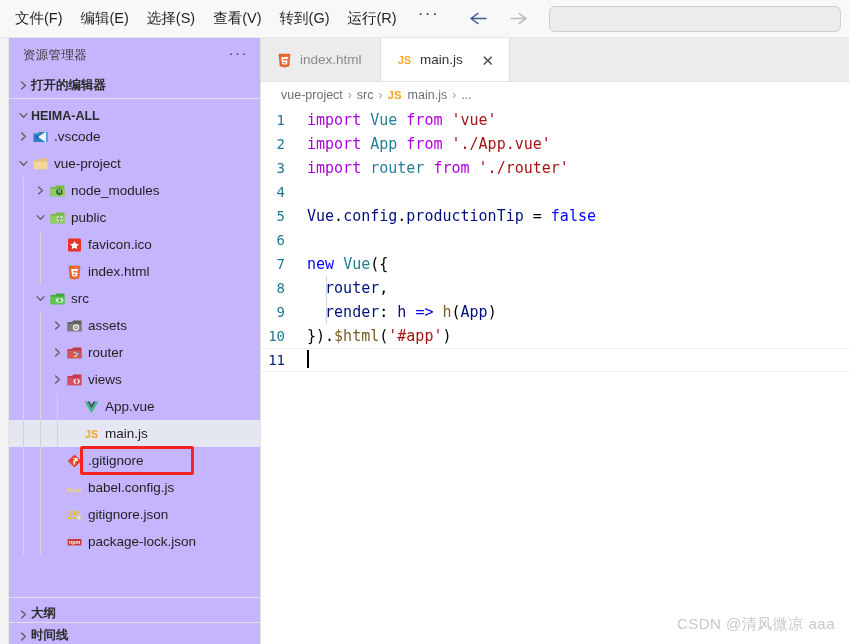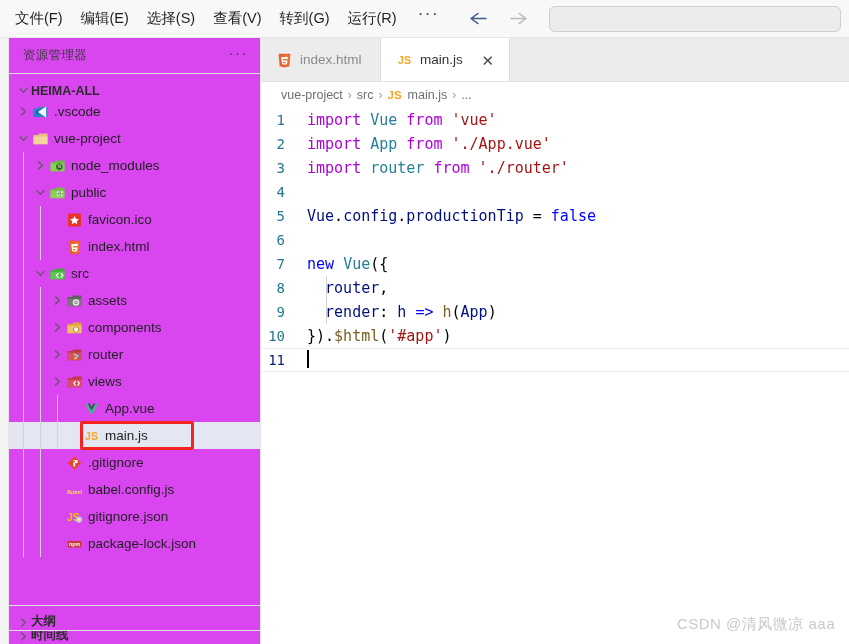--- a/index.html
+++ b/index.html
@@ -86,21 +86,21 @@
     flex: 1;
     display: flex;
     min-height: 0;
     position: relative;
   }
 
   
   .sidebar {
     width: 261px;
     min-width: 261px;
-    background: #d946ef;
+    background: #c4b5fd;
     border-right: 1px solid #e0e0e0;
     display: flex;
     flex-direction: column;
     position: relative;
     overflow: hidden;
   }
   .sb-gutter {
     position: absolute;
     left: 0; top: 0; bottom: 0;
     width: 9px;
@@ -388,20 +388,28 @@
 
     <div class="sidebar">
       <div class="sb-gutter"></div>
 
       <div class="sb-inner">
         <div class="sb-title-row">
           <span class="sb-title">资源管理器</span>
           <span class="sb-dots">···</span>
         </div>
 
+        <div class="section-header">
+          <span class="twisty">
+            <svg width="11" height="11" viewBox="0 0 11 11">
+                <path d="M3.6 2 L7.4 5.5 L3.6 9" stroke="#5a5a5a" stroke-width="1.25" fill="none" stroke-linecap="round" stroke-linejoin="round"></path>
+              </svg>
+          </span>
+          <span>打开的编辑器</span>
+        </div>
 
         <div class="section-header bordered">
           <span class="twisty">
             <svg width="11" height="11" viewBox="0 0 11 11">
                 <path d="M2 3.6 L5.5 7.4 L9 3.6" stroke="#5a5a5a" stroke-width="1.25" fill="none" stroke-linecap="round" stroke-linejoin="round"></path>
               </svg>
           </span>
           <span>HEIMA-ALL</span>
         </div>
 
@@ -540,38 +548,20 @@
               <span class="indent-guide" style="left: 14px;"></span>
               <span class="indent-guide" style="left: 31px;"></span>
               <span style="display: inline-block; width: 40px; min-width: 40px;"></span>
               <span class="twisty">
                 <svg width="11" height="11" viewBox="0 0 11 11">
                   <path d="M3.6 2 L7.4 5.5 L3.6 9" stroke="#5a5a5a" stroke-width="1.25" fill="none" stroke-linecap="round" stroke-linejoin="round"></path>
                 </svg>
               </span>
               <span class="row-ico">
                 <svg width="17" height="16" viewBox="0 0 17 16">
-                  <path d="M1.5 4 L6.2 4 L7.3 2.6 L15.5 2.6 L15.5 13.2 L1.5 13.2 Z" fill="#e0a33a"></path>
-                  <path d="M1.5 5.6 L15.5 5.6 L15.5 13.2 L1.5 13.2 Z" fill="#efc268"></path>
-                  <path d="M10.2 6.6 L12.8 8.1 L12.8 11 L10.2 12.5 L7.6 11 L7.6 8.1 Z" fill="#fff4da" stroke="#9a6c16" stroke-width="0.7"></path>
-                </svg>
-              </span>
-              <span class="row-label">components</span>
-            </div>
-            <div class="row">
-              <span class="indent-guide" style="left: 14px;"></span>
-              <span class="indent-guide" style="left: 31px;"></span>
-              <span style="display: inline-block; width: 40px; min-width: 40px;"></span>
-              <span class="twisty">
-                <svg width="11" height="11" viewBox="0 0 11 11">
-                  <path d="M3.6 2 L7.4 5.5 L3.6 9" stroke="#5a5a5a" stroke-width="1.25" fill="none" stroke-linecap="round" stroke-linejoin="round"></path>
-                </svg>
-              </span>
-              <span class="row-ico">
-                <svg width="17" height="16" viewBox="0 0 17 16">
                   <path d="M1.5 4 L6.2 4 L7.3 2.6 L15.5 2.6 L15.5 13.2 L1.5 13.2 Z" fill="#c0394b"></path>
                   <path d="M1.5 5.6 L15.5 5.6 L15.5 13.2 L1.5 13.2 Z" fill="#d65065"></path>
                   <circle cx="8.4" cy="7.6" r="1.25" fill="#6cc24a"></circle>
                   <circle cx="12.3" cy="8.9" r="1.25" fill="#3d7fd1"></circle>
                   <circle cx="9.4" cy="11.3" r="1.25" fill="#f0c419"></circle>
                   <path d="M8.4 7.6 L12.3 8.9 M12.3 8.9 L9.4 11.3" stroke="#ffffff" stroke-width="0.7"></path>
                 </svg>
               </span>
               <span class="row-label">router</span>
             </div>
@@ -678,21 +668,21 @@
 
         <div class="section-header bordered">
           <span class="twisty">
             <svg width="11" height="11" viewBox="0 0 11 11">
                 <path d="M3.6 2 L7.4 5.5 L3.6 9" stroke="#5a5a5a" stroke-width="1.25" fill="none" stroke-linecap="round" stroke-linejoin="round"></path>
               </svg>
           </span>
           <span>大纲</span>
         </div>
 
-        <div class="section-header bordered" style="height:14px;overflow:hidden;">
+        <div class="section-header bordered" style="height:22px;overflow:hidden;">
           <span class="twisty">
             <svg width="11" height="11" viewBox="0 0 11 11">
                 <path d="M3.6 2 L7.4 5.5 L3.6 9" stroke="#5a5a5a" stroke-width="1.25" fill="none" stroke-linecap="round" stroke-linejoin="round"></path>
               </svg>
           </span>
           <span>时间线</span>
         </div>
       </div>
     </div>
 

